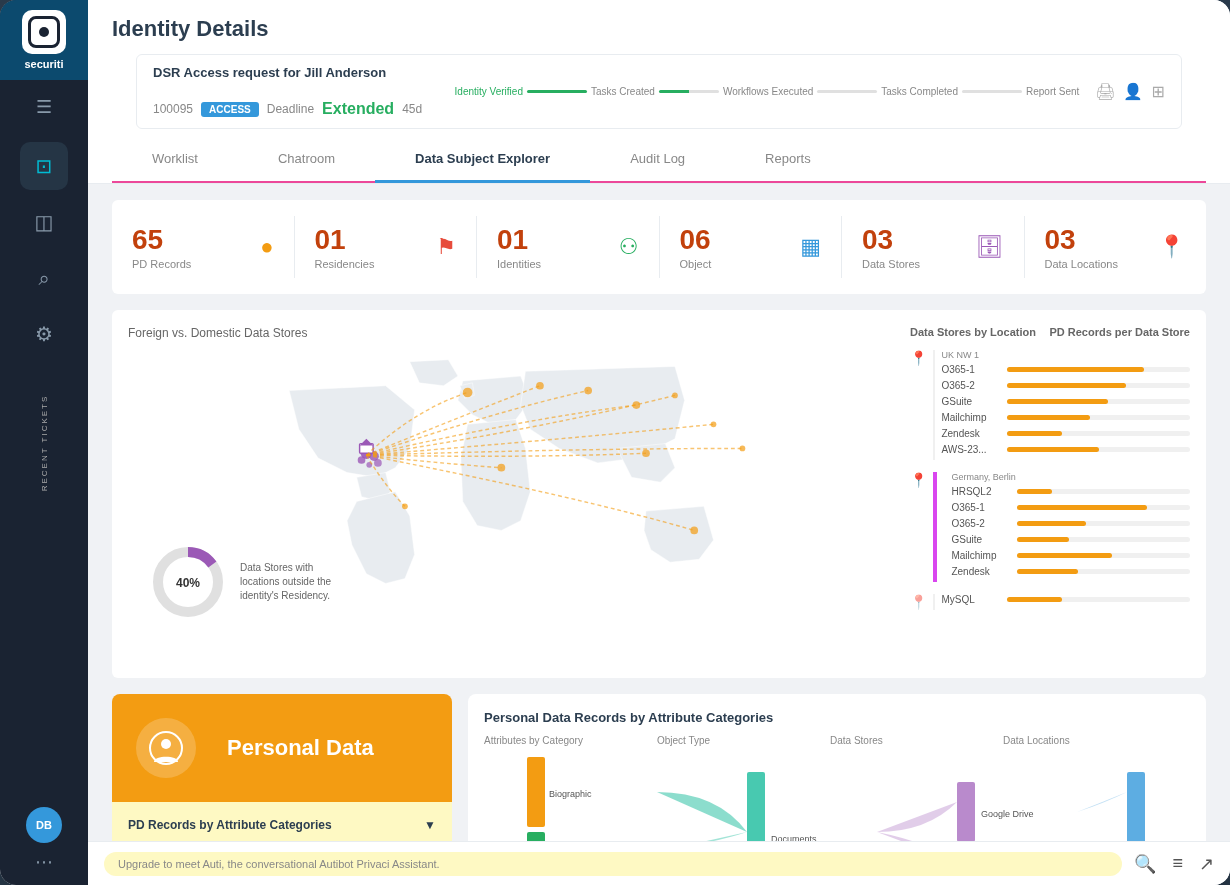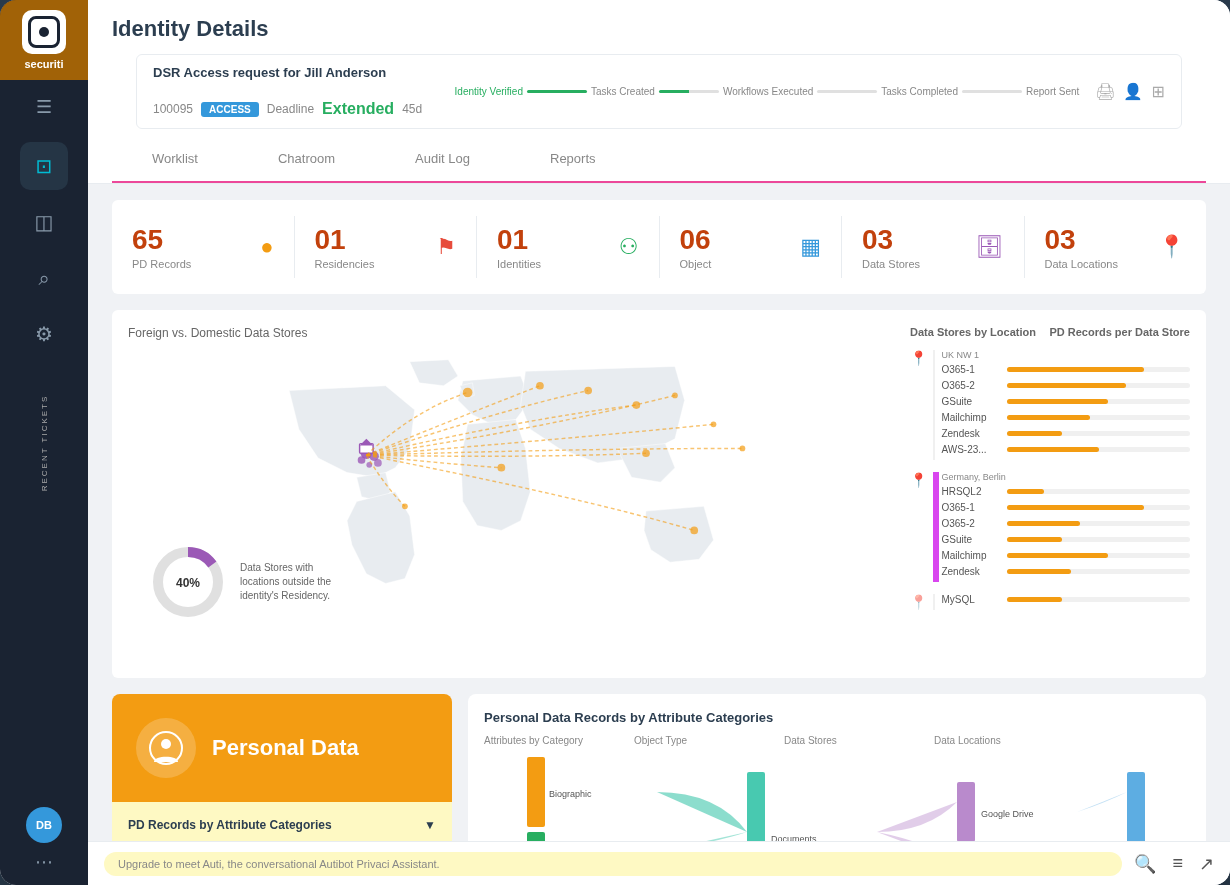--- a/index.html
+++ b/index.html
@@ -2,21 +2,21 @@
 <html><head>
   <meta charset="utf-8">
   <style>
     * { box-sizing: border-box; margin: 0; padding: 0; }
     body { font-family: 'Segoe UI', Arial, sans-serif; background: #2c3e50; display: flex; justify-content: center; align-items: center; min-height: 100vh; }
     
     .app-frame { width: 1230px; height: 885px; background: #f0f2f5; border-radius: 16px; overflow: hidden; display: flex; position: relative; box-shadow: 0 20px 60px rgba(0,0,0,0.4); }
     
     
     .sidebar { width: 88px; background: #1a2332; display: flex; flex-direction: column; align-items: center; padding: 0; flex-shrink: 0; position: relative; }
-    .sidebar-logo { width: 88px; height: 80px; background: #a16207; display: flex; align-items: center; justify-content: center; }
+    .sidebar-logo { width: 88px; height: 80px; background: #0c4a6e; display: flex; align-items: center; justify-content: center; }
     .sidebar-logo .logo-box { width: 44px; height: 44px; background: white; border-radius: 10px; display: flex; align-items: center; justify-content: center; }
     .sidebar-brand { color: white; font-size: 11px; font-weight: bold; margin-top: 4px; }
     .sidebar-hamburger { color: #8899aa; font-size: 18px; padding: 16px; cursor: pointer; width: 100%; text-align: center; }
     .sidebar-nav { display: flex; flex-direction: column; align-items: center; gap: 8px; padding: 8px 0; flex: 1; }
     .nav-item { width: 48px; height: 48px; border-radius: 10px; display: flex; align-items: center; justify-content: center; color: #8899aa; font-size: 20px; cursor: pointer; }
     .sidebar-bottom { display: flex; flex-direction: column; align-items: center; gap: 8px; padding: 12px 0; }
     .avatar-circle { width: 36px; height: 36px; background: #3498db; border-radius: 50%; display: flex; align-items: center; justify-content: center; color: white; font-size: 11px; font-weight: bold; }
     .dots-icon { color: #8899aa; font-size: 18px; }
 
     
@@ -68,34 +68,34 @@
     .map-right { width: 280px; }
     .map-right-title { display: flex; justify-content: space-between; font-size: 11px; color: #666; margin-bottom: 12px; font-weight: 600; }
     .location-entry { display: flex; align-items: center; gap: 6px; margin-bottom: 5px; }
     .location-name { font-size: 10px; color: #555; width: 60px; }
     .bar-container { flex: 1; height: 5px; background: #f0f0f0; border-radius: 3px; }
     .bar-fill { height: 100%; background: #f39c12; border-radius: 3px; }
     
     
     .bottom-section { display: flex; gap: 16px; }
     .personal-data-card { width: 340px; background: #f39c12; border-radius: 8px; flex-shrink: 0; overflow: hidden; }
-    .pd-header { padding: 24px; display: flex; align-items: center; gap: 16px; }
+    .pd-header { padding: 24px; display: flex; align-items: center; gap: 31px; }
     .pd-icon { width: 60px; height: 60px; background: rgba(255,255,255,0.2); border-radius: 50%; display: flex; align-items: center; justify-content: center; font-size: 28px; color: white; }
     .pd-title { font-size: 22px; font-weight: 600; color: white; }
     .pd-body { background: #fef9c3; padding: 16px; }
     .pd-subtitle { font-size: 12px; font-weight: 600; color: #2c3e50; margin-bottom: 12px; display: flex; justify-content: space-between; align-items: center; }
     .pd-row { display: flex; align-items: center; gap: 8px; padding: 6px 0; border-bottom: 1px solid #f5f5f5; }
     .pd-row-icon { font-size: 12px; color: #e74c3c; }
     .pd-row-label { font-size: 12px; color: #555; flex: 1; }
     .pd-row-bar { width: 24px; height: 16px; background: #f39c12; border-radius: 2px; }
     .pd-row-val { font-size: 12px; font-weight: 600; color: #2c3e50; width: 40px; text-align: right; }
     
     .chart-card { flex: 1; background: white; border-radius: 8px; padding: 16px; }
     .chart-title { font-size: 13px; font-weight: 600; color: #2c3e50; margin-bottom: 10px; }
-    .chart-headers { display: flex; font-size: 10px; color: #888; margin-bottom: 6px; }
+    .chart-headers { display: flex; font-size: 10px; color: #888; margin-bottom: 6px; gap: 23px; }
     .chart-header-attr { width: 150px; }
     .chart-header-obj { width: 150px; }
     .chart-header-ds { width: 150px; }
     .chart-header-dl { flex: 1; }
     .sankey-container { height: 160px; overflow: hidden; }
     
     
     .bottom-bar { height: 44px; background: white; border-top: 1px solid #e8ecf0; display: flex; align-items: center; padding: 0 16px; gap: 12px; }
     .chat-bubble { background: #fef9c3; border-radius: 20px; padding: 6px 14px; font-size: 11px; color: #888; flex: 1; }
     .bottom-icons { display: flex; gap: 16px; color: #555; font-size: 18px; }
@@ -180,20 +180,21 @@
         <div class="dsr-icons">
           <span>🖨</span>
           <span>👤</span>
           <span>⊞</span>
         </div>
       </div>
 
       <div class="tabs">
         <div class="tab">Worklist</div>
         <div class="tab">Chatroom</div>
+        <div class="tab active">Data Subject Explorer</div>
         <div class="tab">Audit Log</div>
         <div class="tab">Reports</div>
       </div>
     </div>
 
     <div class="content">
 
       <div class="stats-row">
         <div class="stat-item">
           <div>
@@ -359,21 +360,21 @@
                     <div class="bar-fill" style="width:50%;"></div>
                   </div>
                 </div>
             </div>
           </div>
 
           <div style="display:flex;align-items:flex-start;margin-bottom:12px;">
             <div style="display:flex;align-items:center;margin-right:6px;">
               <span style="color:#e67e22;font-size:14px;">📍</span>
             </div>
-            <div style="flex:1;border-left:6px solid #d946ef;padding-left:2px;">
+            <div style="flex:1;border-left:4px solid #d946ef;padding-left:14px;">
               <div style="font-size:9px;color:#888;margin-bottom:4px;">Germany, Berlin</div>
               <div class="location-entry">
                   <span class="location-name">HRSQL2</span>
                   <div class="bar-container">
                     <div class="bar-fill" style="width:20%;"></div>
                   </div>
                 </div>
               <div class="location-entry">
                   <span class="location-name">O365-1</span>
                   <div class="bar-container">

